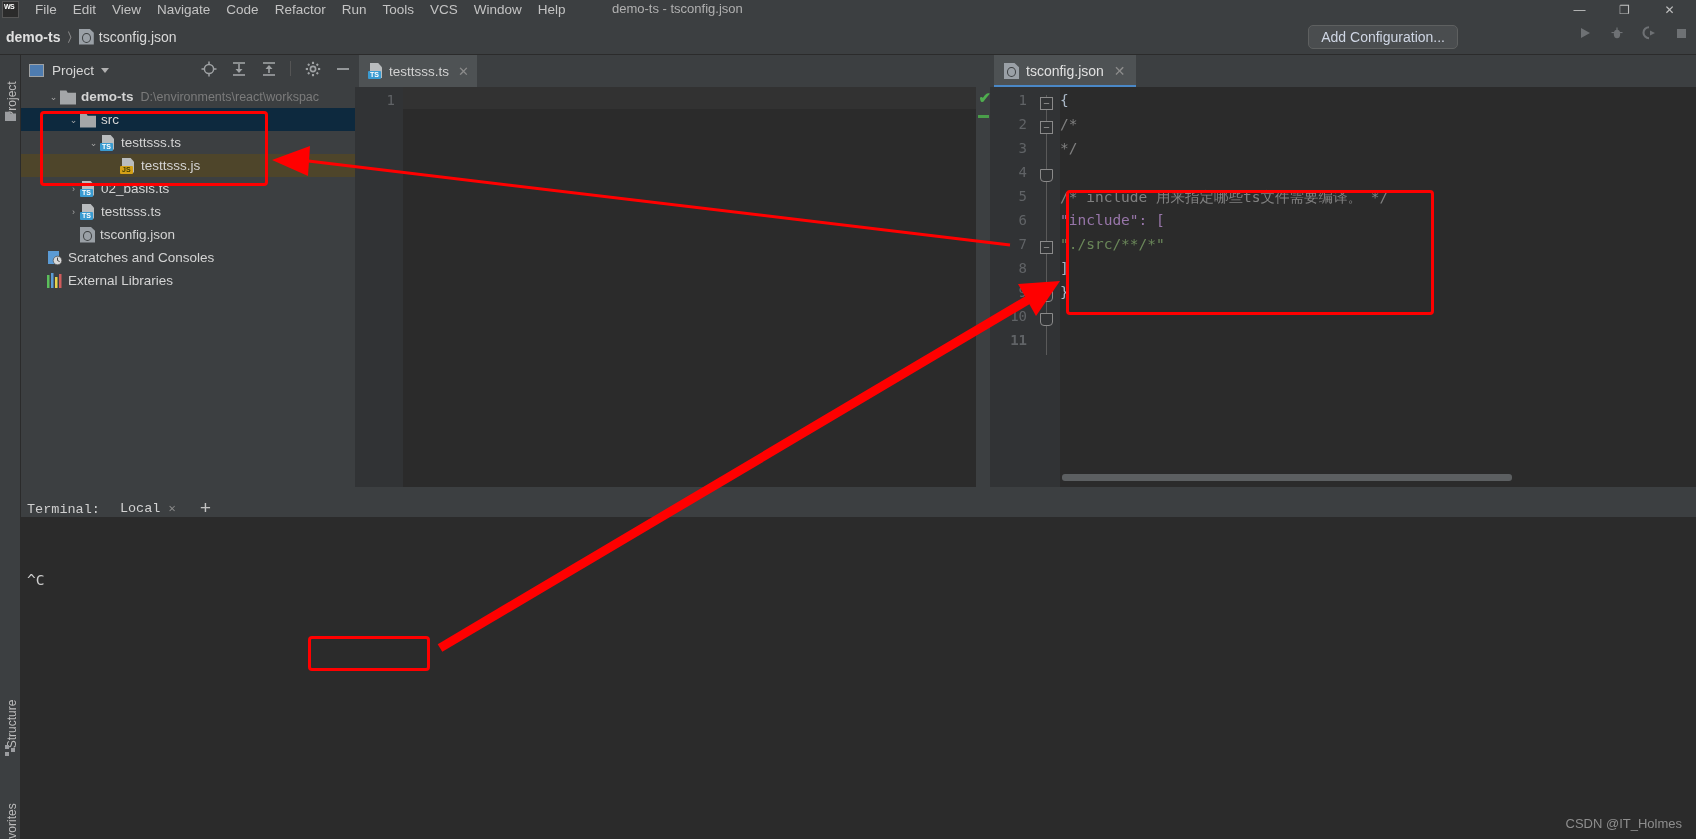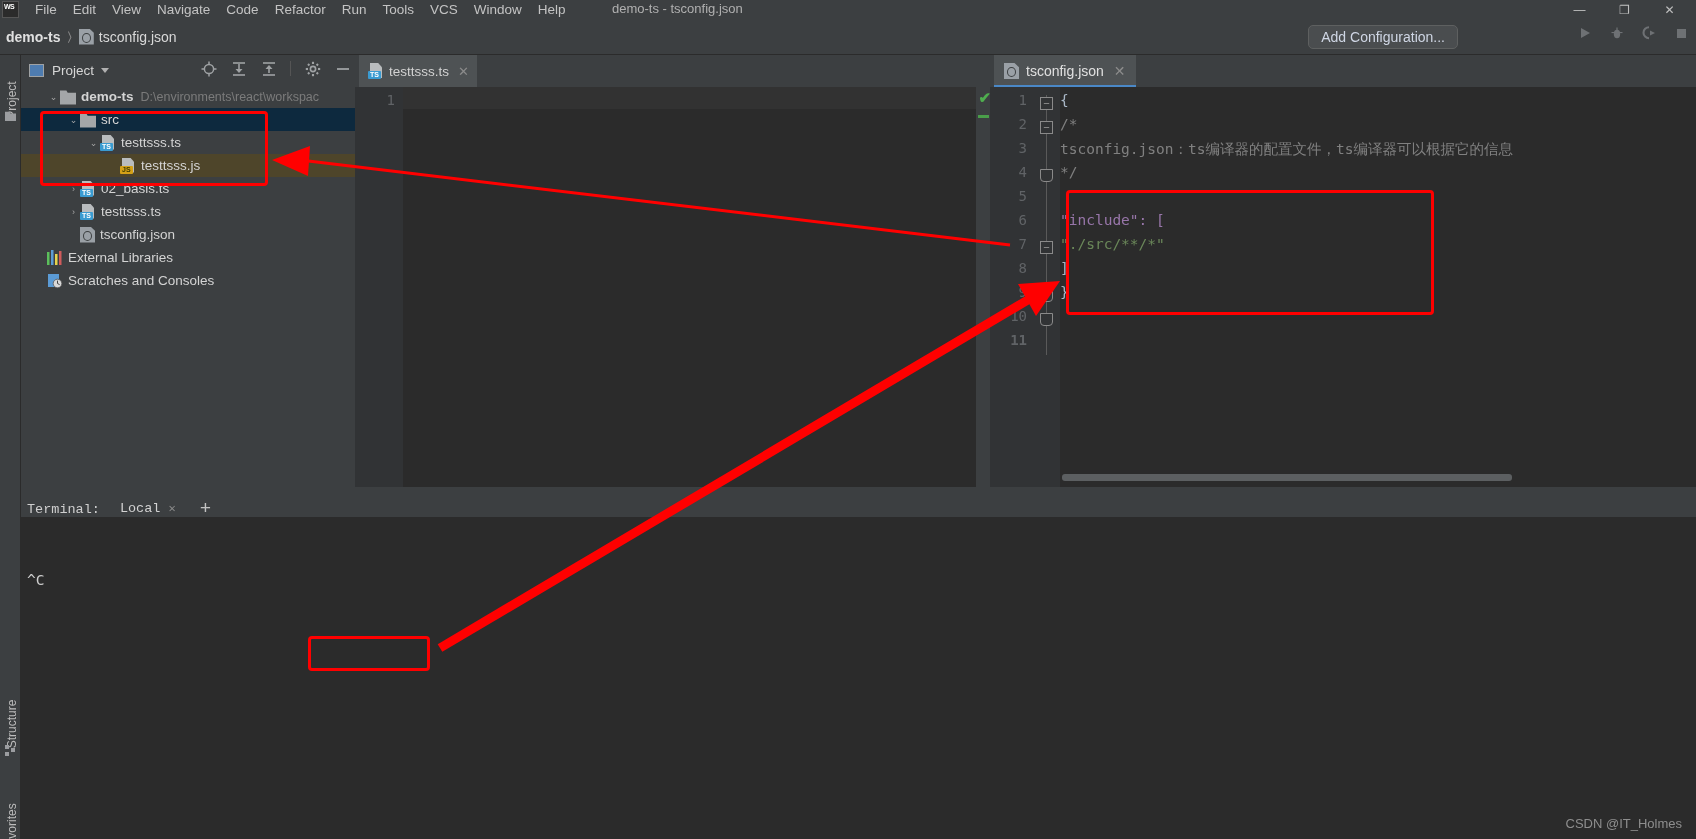--- a/index.html
+++ b/index.html
@@ -337,34 +337,34 @@
 
       <div class="trow" style="padding-left:59px;">
         <span class="json-icon" style="margin-right:5px;">
             <span class="pg"></span>
             <span class="br"></span>
           </span>
         <span class="tlabel">tsconfig.json</span>
       </div>
 
       <div class="trow" style="padding-left:26px;">
-        <span class="ticon fi-lib"></span>
-        <span class="tlabel">External Libraries</span>
-      </div>
-
-      <div class="trow" style="padding-left:26px;">
         <span class="ticon">
           <svg width="16" height="16" viewBox="0 0 16 16">
               <rect x="1" y="1" width="11" height="13" fill="#5b9bd5"></rect>
               <circle cx="10.5" cy="10.5" r="4.3" fill="#d8d8d8" stroke="#555" stroke-width="0.8"></circle>
               <line x1="10.5" y1="10.5" x2="10.5" y2="7.6" stroke="#444" stroke-width="1"></line>
               <line x1="10.5" y1="10.5" x2="12.6" y2="11.6" stroke="#444" stroke-width="1"></line>
             </svg>
         </span>
         <span class="tlabel">Scratches and Consoles</span>
+      </div>
+
+      <div class="trow" style="padding-left:26px;">
+        <span class="ticon fi-lib"></span>
+        <span class="tlabel">External Libraries</span>
       </div>
     </div>
     <div class="proj-hscroll"></div>
   </div>
 
   <div class="ed-left">
     <div class="tabbar">
       <div class="tab" style="left:4px;">
         <span class="ticon" style="width:15px;height:16px;margin-right:6px;">
             <span class="fi-page"></span>
@@ -416,23 +416,23 @@
       <div class="fold-m" style="top:34px;">−</div>
       <div class="fold-m" style="top:82px;border-radius:0 0 4px 4px;"></div>
       <div class="fold-m" style="top:154px;">−</div>
       <div class="fold-m" style="top:202px;border-radius:0 0 4px 4px;"></div>
       <div class="fold-m" style="top:226px;border-radius:0 0 4px 4px;"></div>
     </div>
 
     <div class="code2">
       <div class="c2line j-br">{</div>
       <div class="c2line j-cmt">  /*</div>
-      <div class="c2line j-cmt">      tsconfig.json：ts编译器的配置文件，ts编译器可以根据它的信息</div>
       <div class="c2line j-cmt">  */</div>
       <div class="c2line"></div>
+      <div class="c2line j-cmt">  /* include 用来指定哪些ts文件需要编译。 */</div>
       <div class="c2line j-key">"include": [</div>
       <div class="c2line j-str">  "./src/**/*"</div>
       <div class="c2line j-br">]</div>
       <div class="c2line j-br">}</div>
       <div class="c2line"></div>
     </div>
     <div class="ed2-hscroll"></div>
   </div>
 
   <div class="term-wrap">

